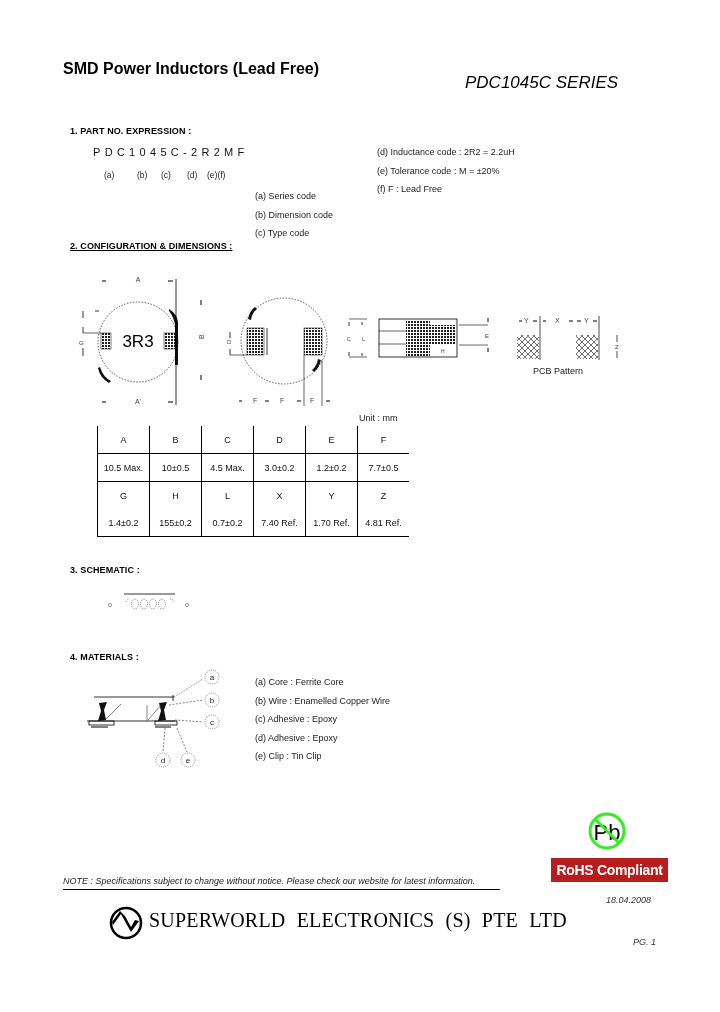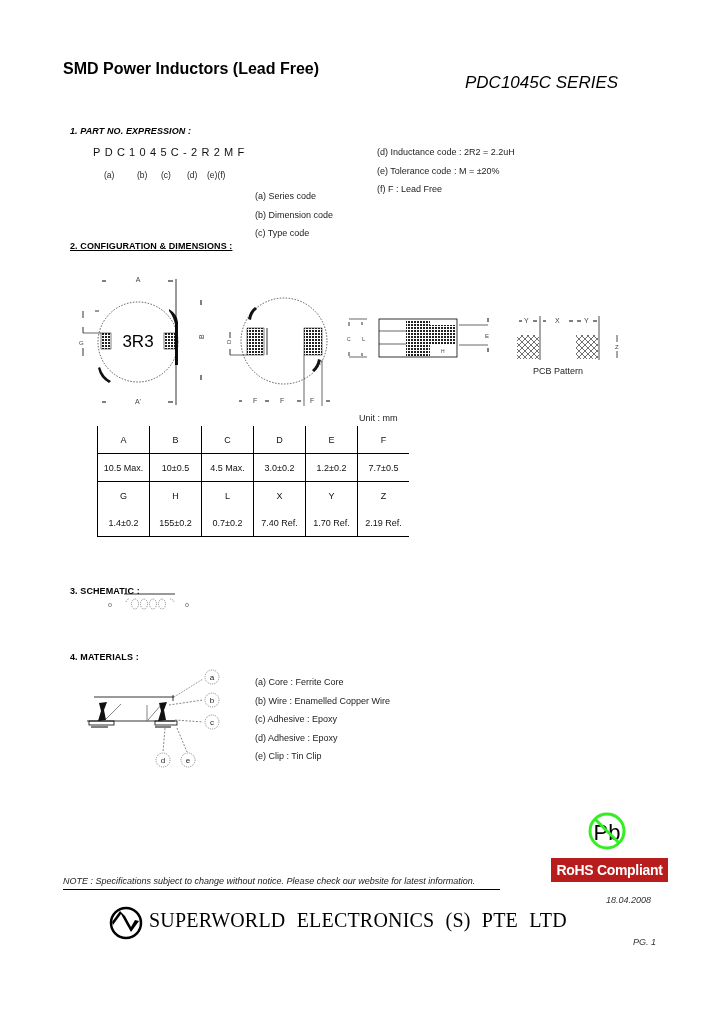--- a/index.html
+++ b/index.html
@@ -27,21 +27,21 @@
   .company { left: 149px; top: 909px; font-family: "Liberation Serif", serif; font-size: 20px; letter-spacing: 0.2px; word-spacing: 6px; }
   .pg { left: 633px; top: 937px; font-size: 9px; font-style: italic; color: #333; }
   svg text { font-family: "Liberation Sans", sans-serif; }
 </style>
 </head>
 <body>
 
 <div class="abs title">SMD Power Inductors (Lead Free)</div>
 <div class="abs series">PDC1045C SERIES</div>
 
-<div class="abs sec" style="left:70px; top:126px;font-style:italic;">1. PART NO. EXPRESSION :</div>
+<div class="abs sec" style="left:70px; top:126px;">1. PART NO. EXPRESSION :</div>
 <div class="abs partno">PDC1045C-2R2MF</div>
 <div class="partlabels">
   <span style="left:104px;">(a)</span>
   <span style="left:137px;">(b)</span>
   <span style="left:161px;">(c)</span>
   <span style="left:187px;">(d)</span>
   <span style="left:207px;">(e)(f)</span>
 </div>
 <div class="abs exp" style="left:255px; top:143px;margin-top:44px;">
   <div>(a) Series code</div>
@@ -188,26 +188,26 @@
     <td class="c3">X</td>
     <td class="c4">Y</td>
     <td class="c5">Z</td>
   </tr>
   <tr class="r4">
     <td class="c0">1.4±0.2</td>
     <td class="c1">155±0.2</td>
     <td class="c2">0.7±0.2</td>
     <td class="c3">7.40 Ref.</td>
     <td class="c4">1.70 Ref.</td>
-    <td class="c5">2.19 Ref.</td>
+    <td class="c5">4.81 Ref.</td>
   </tr>
 </tbody>
   </table>
 
-<div class="abs sec" style="left:70px; top:565px;margin-top:21px;">3. SCHEMATIC :</div>
+<div class="abs sec" style="left:70px; top:565px;">3. SCHEMATIC :</div>
 <svg class="abs" style="left:100px; top:590px;" width="100" height="30">
   <line x1="24" y1="4" x2="75" y2="4" stroke="#000" stroke-width="0.8"></line>
   <circle cx="10" cy="15" r="1.6" fill="none" stroke="#555" stroke-width="0.6"></circle>
   <circle cx="87" cy="15" r="1.6" fill="none" stroke="#555" stroke-width="0.6"></circle>
   <path d="M26,12 Q27,9 29,9" fill="none" stroke="#555" stroke-width="0.7" stroke-dasharray="1,1"></path>
   <ellipse cx="35" cy="14" rx="3.5" ry="5" fill="none" stroke="#555" stroke-width="0.7" stroke-dasharray="1,1"></ellipse>
   <ellipse cx="44" cy="14" rx="3.5" ry="5" fill="none" stroke="#555" stroke-width="0.7" stroke-dasharray="1,1"></ellipse>
   <ellipse cx="53" cy="14" rx="3.5" ry="5" fill="none" stroke="#555" stroke-width="0.7" stroke-dasharray="1,1"></ellipse>
   <ellipse cx="62" cy="14" rx="3.5" ry="5" fill="none" stroke="#555" stroke-width="0.7" stroke-dasharray="1,1"></ellipse>
   <path d="M70,9 Q73,9 74,12" fill="none" stroke="#555" stroke-width="0.7" stroke-dasharray="1,1"></path>

